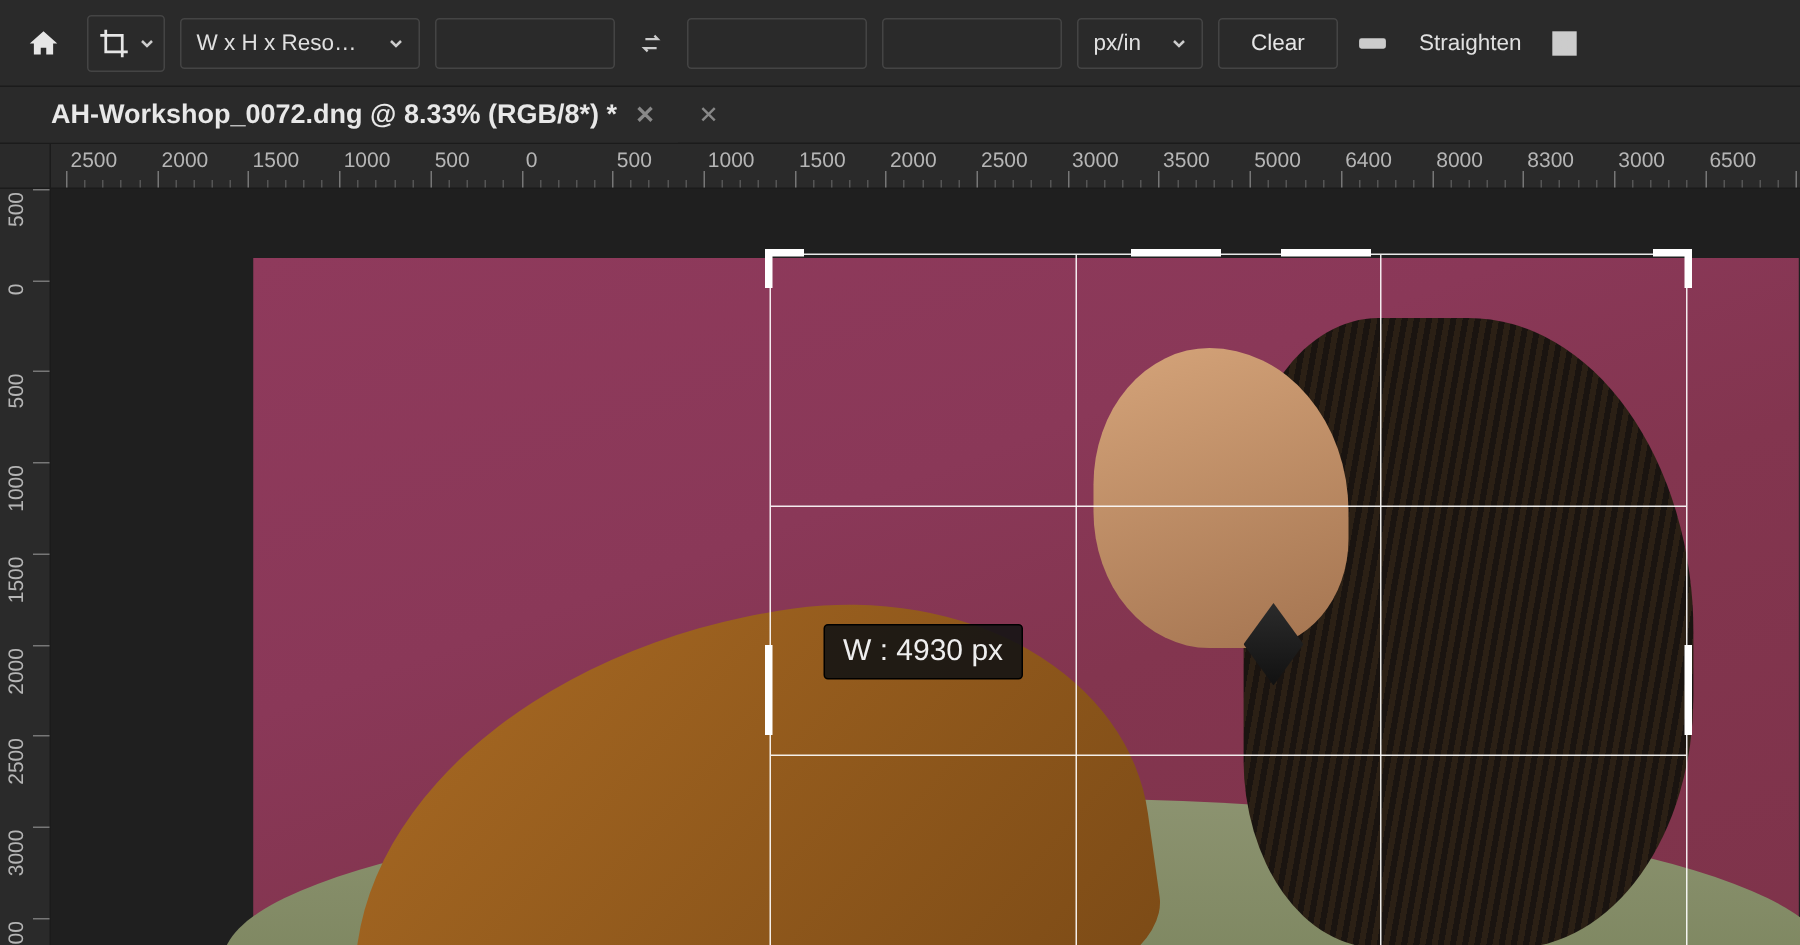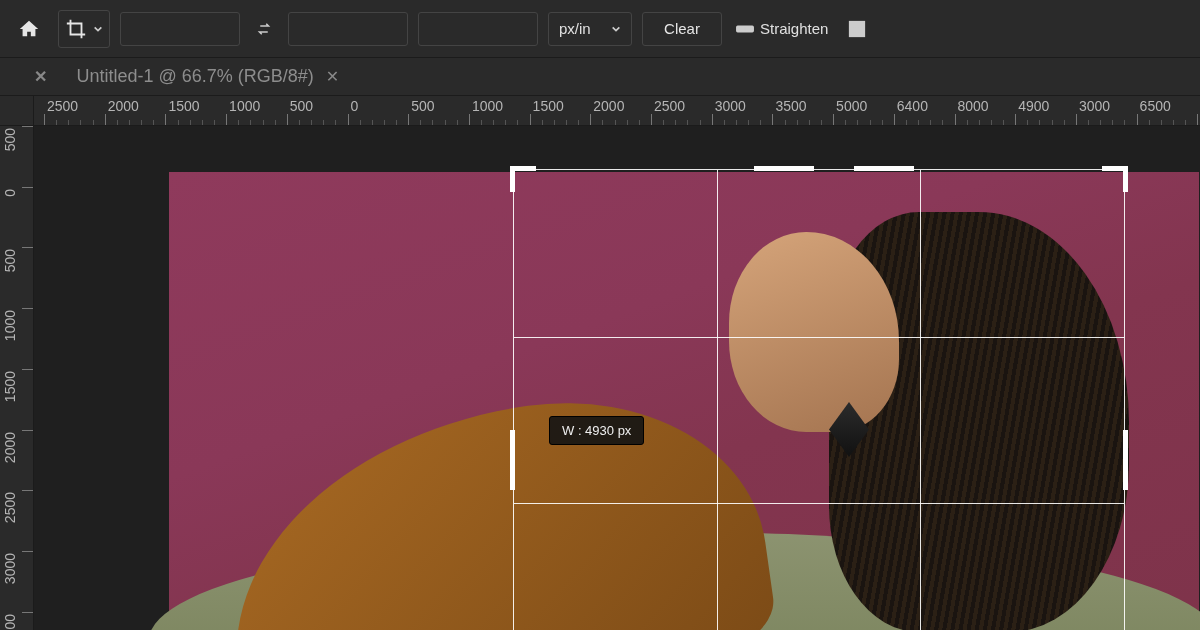--- a/index.html
+++ b/index.html
@@ -57,21 +57,21 @@
   height: 34px; width: 84px; padding: 0 10px;
   font-size: 15px; color: #e0e0e0;
 }
 .clear-btn {
   display: flex; align-items: center; justify-content: center;
   border: 1px solid #444; border-radius: 3px;
   height: 34px; min-width: 80px; padding: 0 14px;
   font-size: 15px; color: #e6e6e6;
 }
 .straighten-group {
-  display: flex; align-items: center; gap: 2px;
+  display: flex; align-items: center; gap: 18px;
 }
 .straighten-group span.label { font-size: 15px; color: #e0e0e0; }
 .icon-btn {
   width: 26px; height: 26px;
   display: flex; align-items: center; justify-content: center;
 }
 .icon-btn svg { fill: #ccc; }
 
 
 .doc-tabs {
@@ -222,21 +222,21 @@
 .crop-side.l1 { left: -4px; top: 260px; height: 60px; width: 5px; }
 .crop-side.r1 { right: -4px; top: 260px; height: 60px; width: 5px; }
 
 .dim-tooltip {
   position: absolute;
   left: 515px; top: 290px;
   background: rgba(20,20,20,0.9);
   border: 1px solid #000;
   border-radius: 3px;
   padding: 6px 12px;
-  color: #eee; font-size: 13px;
+  color: #eee; font-size: 20px;
   z-index: 5;
   white-space: nowrap;
 }
 </style>
 </head>
 <body>
 
 <div class="options-bar">
   <div class="home-btn">
     <svg width="22" height="22" viewBox="0 0 24 24">
@@ -247,20 +247,26 @@
   <div class="crop-tool-group">
     <svg width="22" height="22" viewBox="0 0 24 24" fill="none" stroke="#e6e6e6" stroke-width="2">
         <path d="M6 2v16h16"></path>
         <path d="M2 6h16v16"></path>
       </svg>
     <svg class="chev" viewBox="0 0 12 12">
         <path d="M2 4l4 4 4-4"></path>
       </svg>
   </div>
 
+  <div class="preset-dd">
+    <span>W x H x Reso…</span>
+    <svg class="chev" viewBox="0 0 12 12">
+        <path d="M2 4l4 4 4-4"></path>
+      </svg>
+  </div>
 
   <div class="numeric-field"></div>
 
   <div class="swap-btn">
     <svg width="18" height="18" viewBox="0 0 24 24">
         <path d="M7 8h11l-3-3M17 16H6l3 3"></path>
       </svg>
   </div>
 
   <div class="numeric-field"></div>
@@ -291,24 +297,24 @@
   <div class="icon-btn" style="margin-left:6px">
     <svg width="20" height="20" viewBox="0 0 24 24" stroke="#ccc" fill="none" stroke-width="1.5">
         <rect x="3" y="3" width="18" height="18"></rect>
         <path d="M9 3v18M15 3v18M3 9h18M3 15h18"></path>
       </svg>
   </div>
 </div>
 
 <div class="doc-tabs">
   <div class="tab active">
+    <span>AH-Workshop_0072.dng @ 8.33% (RGB/8*) *</span>
     <span class="close-x">✕</span>
   </div>
   <div class="tab">
-    <span>Untitled-1 @ 66.7% (RGB/8#)</span>
     <span class="close-x">✕</span>
   </div>
 </div>
 
 <div class="corner-box"></div>
 <div class="hruler" id="hruler">
     <div class="tick" style="left: 10px;"><span class="num">2500</span><span class="mark-maj"></span><span class="mark-min" style="left: 12.14px;"></span><span class="mark-min" style="left: 24.28px;"></span><span class="mark-min" style="left: 36.42px;"></span><span class="mark-min" style="left: 48.56px;"></span></div>
     <div class="tick" style="left: 70.7px;"><span class="num">2000</span><span class="mark-maj"></span><span class="mark-min" style="left: 12.14px;"></span><span class="mark-min" style="left: 24.28px;"></span><span class="mark-min" style="left: 36.42px;"></span><span class="mark-min" style="left: 48.56px;"></span></div>
     <div class="tick" style="left: 131.4px;"><span class="num">1500</span><span class="mark-maj"></span><span class="mark-min" style="left: 12.14px;"></span><span class="mark-min" style="left: 24.28px;"></span><span class="mark-min" style="left: 36.42px;"></span><span class="mark-min" style="left: 48.56px;"></span></div>
     <div class="tick" style="left: 192.1px;"><span class="num">1000</span><span class="mark-maj"></span><span class="mark-min" style="left: 12.14px;"></span><span class="mark-min" style="left: 24.28px;"></span><span class="mark-min" style="left: 36.42px;"></span><span class="mark-min" style="left: 48.56px;"></span></div>
@@ -317,21 +323,21 @@
     <div class="tick" style="left: 374.2px;"><span class="num">500</span><span class="mark-maj"></span><span class="mark-min" style="left: 12.14px;"></span><span class="mark-min" style="left: 24.28px;"></span><span class="mark-min" style="left: 36.42px;"></span><span class="mark-min" style="left: 48.56px;"></span></div>
     <div class="tick" style="left: 434.9px;"><span class="num">1000</span><span class="mark-maj"></span><span class="mark-min" style="left: 12.14px;"></span><span class="mark-min" style="left: 24.28px;"></span><span class="mark-min" style="left: 36.42px;"></span><span class="mark-min" style="left: 48.56px;"></span></div>
     <div class="tick" style="left: 495.6px;"><span class="num">1500</span><span class="mark-maj"></span><span class="mark-min" style="left: 12.14px;"></span><span class="mark-min" style="left: 24.28px;"></span><span class="mark-min" style="left: 36.42px;"></span><span class="mark-min" style="left: 48.56px;"></span></div>
     <div class="tick" style="left: 556.3px;"><span class="num">2000</span><span class="mark-maj"></span><span class="mark-min" style="left: 12.14px;"></span><span class="mark-min" style="left: 24.28px;"></span><span class="mark-min" style="left: 36.42px;"></span><span class="mark-min" style="left: 48.56px;"></span></div>
     <div class="tick" style="left: 617px;"><span class="num">2500</span><span class="mark-maj"></span><span class="mark-min" style="left: 12.14px;"></span><span class="mark-min" style="left: 24.28px;"></span><span class="mark-min" style="left: 36.42px;"></span><span class="mark-min" style="left: 48.56px;"></span></div>
     <div class="tick" style="left: 677.7px;"><span class="num">3000</span><span class="mark-maj"></span><span class="mark-min" style="left: 12.14px;"></span><span class="mark-min" style="left: 24.28px;"></span><span class="mark-min" style="left: 36.42px;"></span><span class="mark-min" style="left: 48.56px;"></span></div>
     <div class="tick" style="left: 738.4px;"><span class="num">3500</span><span class="mark-maj"></span><span class="mark-min" style="left: 12.14px;"></span><span class="mark-min" style="left: 24.28px;"></span><span class="mark-min" style="left: 36.42px;"></span><span class="mark-min" style="left: 48.56px;"></span></div>
     <div class="tick" style="left: 799.1px;"><span class="num">5000</span><span class="mark-maj"></span><span class="mark-min" style="left: 12.14px;"></span><span class="mark-min" style="left: 24.28px;"></span><span class="mark-min" style="left: 36.42px;"></span><span class="mark-min" style="left: 48.56px;"></span></div>
     <div class="tick" style="left: 859.8px;"><span class="num">6400</span><span class="mark-maj"></span><span class="mark-min" style="left: 12.14px;"></span><span class="mark-min" style="left: 24.28px;"></span><span class="mark-min" style="left: 36.42px;"></span><span class="mark-min" style="left: 48.56px;"></span></div>
     <div class="tick" style="left: 920.5px;"><span class="num">8000</span><span class="mark-maj"></span><span class="mark-min" style="left: 12.14px;"></span><span class="mark-min" style="left: 24.28px;"></span><span class="mark-min" style="left: 36.42px;"></span><span class="mark-min" style="left: 48.56px;"></span></div>
-    <div class="tick" style="left: 981.2px;"><span class="num">4900</span><span class="mark-maj"></span><span class="mark-min" style="left: 12.14px;"></span><span class="mark-min" style="left: 24.28px;"></span><span class="mark-min" style="left: 36.42px;"></span><span class="mark-min" style="left: 48.56px;"></span></div>
+    <div class="tick" style="left: 981.2px;"><span class="num">8300</span><span class="mark-maj"></span><span class="mark-min" style="left: 12.14px;"></span><span class="mark-min" style="left: 24.28px;"></span><span class="mark-min" style="left: 36.42px;"></span><span class="mark-min" style="left: 48.56px;"></span></div>
     <div class="tick" style="left: 1041.9px;"><span class="num">3000</span><span class="mark-maj"></span><span class="mark-min" style="left: 12.14px;"></span><span class="mark-min" style="left: 24.28px;"></span><span class="mark-min" style="left: 36.42px;"></span><span class="mark-min" style="left: 48.56px;"></span></div>
     <div class="tick" style="left: 1102.6px;"><span class="num">6500</span><span class="mark-maj"></span><span class="mark-min" style="left: 12.14px;"></span><span class="mark-min" style="left: 24.28px;"></span><span class="mark-min" style="left: 36.42px;"></span><span class="mark-min" style="left: 48.56px;"></span></div>
     <div class="tick" style="left: 1163.3px;">
       <span class="mark-maj"></span>
     </div>
   </div>
 <div class="vruler" id="vruler">
     <div class="tick" style="top: 30px;">
       <span class="num">500</span>
       <span class="mark-maj"></span>

